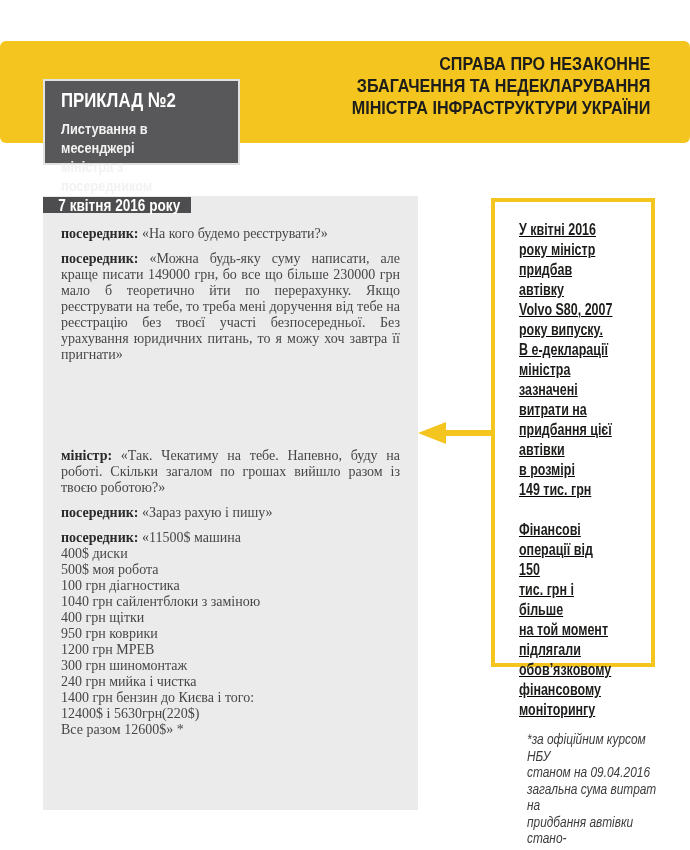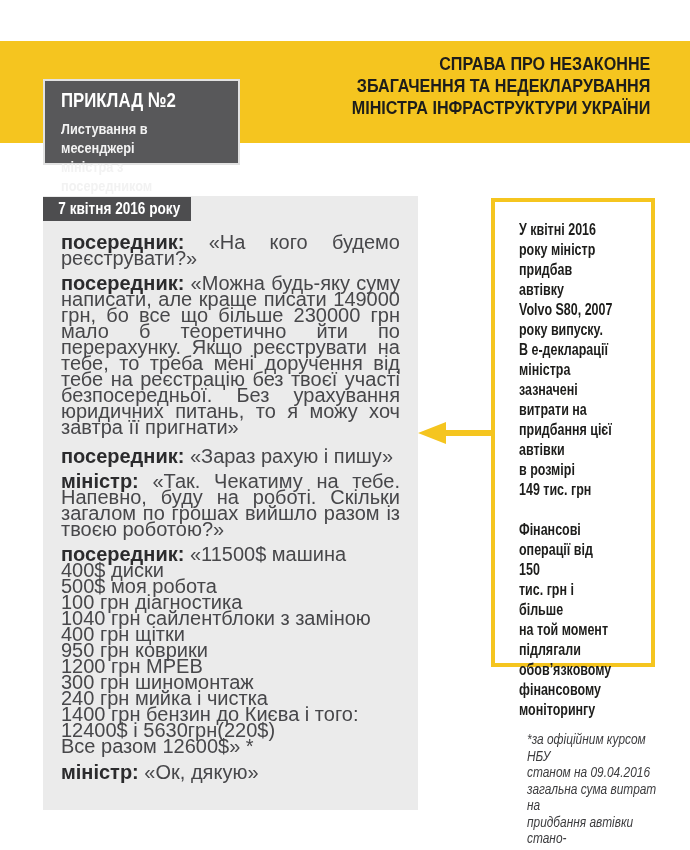--- a/index.html
+++ b/index.html
@@ -1,21 +1,21 @@
 <!DOCTYPE html>
 <html><head>
 <meta charset="utf-8">
 <style>
   html,body{margin:0;padding:0;background:#fff;}
   .canvas{
     position:relative;width:690px;height:850px;overflow:hidden;background:#fff;
     font-family:"Liberation Sans",sans-serif;
   }
   
-  .yellow-band{position:absolute;left:0;top:41px;width:690px;height:102px;background:#F5C51F;}
+  .yellow-band{position:absolute;left:0;top:41px;width:690px;height:102px;background:#F5C51F;border-radius:6px;}
   .case-title{
     position:absolute;right:40px;top:12px;
     font-weight:bold;font-size:19px;line-height:22px;color:#1d1d1b;
     text-align:right;white-space:pre-line;
     transform:scaleX(0.85);transform-origin:100% 0;
   }
   
   .priklad-box{
     position:absolute;left:43px;top:79px;width:197px;height:86px;
     background:#58585A;border:2px solid #e2e2e2;box-sizing:border-box;
@@ -28,41 +28,43 @@
   .priklad-sub{
     font-weight:bold;font-size:15px;line-height:19px;color:#f2f2f2;
     white-space:pre-line;transform:scaleX(0.85);transform-origin:0 0;
   }
   
   .content{position:absolute;left:43px;top:196px;width:375px;height:614px;background:#EBEBEB;}
   .chat-section{position:absolute;left:0;width:375px;}
   .sec1{top:1px;}
   .sec2{top:252px;}
   .date-band{
-    width:148px;height:24px;background:#4D4D4F;margin:0 0 13px 0;
-    display:flex;align-items:center;
+    width:148px;height:16px;background:#4D4D4F;margin:0 0 13px 0;
+    display:flex;
   }
   .date-band span{
     font-weight:bold;font-size:16px;color:#fff;padding-left:18px;white-space:nowrap;
     transform:scaleX(0.85);transform-origin:0 50%;
   }
   .msg{
-    margin:0 18px 9px 18px;font-size:20px;line-height:16px;color:#47474a;
+    margin:0 18px 9px 18px;font-size:14px;line-height:16px;color:#47474a;
     text-align:justify;
+    font-family:Liberation Serif, serif;
   }
   .msg b{color:#2b2b2d;}
   .msg .pre{white-space:pre-line;}
   .msg.last{margin-top:10px;}
   
   .arrow{position:absolute;left:416px;top:418px;}
   
   .callout{
     position:absolute;left:491px;top:198px;width:164px;height:469px;
     border:4px solid #F5C51F;box-sizing:border-box;background:#fff;
     padding:18px 8px 0 24px;
+    text-decoration:underline;
   }
   .callout p{
     margin:0;font-weight:bold;font-size:16px;line-height:20px;color:#1d1d1b;
     white-space:pre-line;transform:scaleX(0.78);transform-origin:0 0;
   }
   .callout p + p{margin-top:20px;}
   
   .footnote{
     position:absolute;left:527px;top:731px;width:160px;
     font-style:italic;font-size:14px;line-height:16.5px;color:#3d3d3f;
@@ -90,36 +92,35 @@
 
     <section class="chat-section sec1">
       <div class="date-band">
         <span>7 квітня 2016 року</span>
       </div>
       <p class="msg"><b>посередник:</b> <span>«На кого будемо реєструвати?»</span></p>
       <p class="msg"><b>посередник:</b> <span>«Можна будь-яку суму написати, але краще писати 149000 грн, бо все що більше 230000 грн мало б теоретично йти по перерахунку. Якщо реєструвати на тебе, то треба мені доручення від тебе на реєстрацію без твоєї участі безпосередньої. Без урахування юридичних питань, то я можу хоч завтра її пригнати»</span></p>
     </section>
 
     <section class="chat-section sec2">
+      <p class="msg"><b>міністр:</b> <span>«Так. Чекатиму на тебе. Напевно, буду на роботі. Скільки загалом по грошах вийшло разом із твоєю роботою?»</span></p>
       <p class="msg"><b>посередник:</b> <span>«Зараз рахую і пишу»</span></p>
-      <p class="msg"><b>міністр:</b> <span>«Так. Чекатиму на тебе. Напевно, буду на роботі. Скільки загалом по грошах вийшло разом із твоєю роботою?»</span></p>
       <p class="msg"><b>посередник:</b> <span class="pre">«11500$ машина
 400$ диски
 500$ моя робота
 100 грн діагностика
 1040 грн сайлентблоки з заміною
 400 грн щітки
 950 грн коврики
 1200 грн МРЕВ
 300 грн шиномонтаж
 240 грн мийка і чистка
 1400 грн бензин до Києва і того:
 12400$ і 5630грн(220$)
 Все разом 12600$» *</span></p>
-      <p class="msg last"><b>міністр:</b> <span>«Ок, дякую»</span></p>
     </section>
 
   </div>
 
   <svg class="arrow" width="80" height="30" viewBox="0 0 80 30">
     <polygon points="2,15 30,4 30,12 80,12 80,18 30,18 30,26" fill="#F5C51F"></polygon>
   </svg>
 
   <div class="callout">
     <p>У квітні 2016

